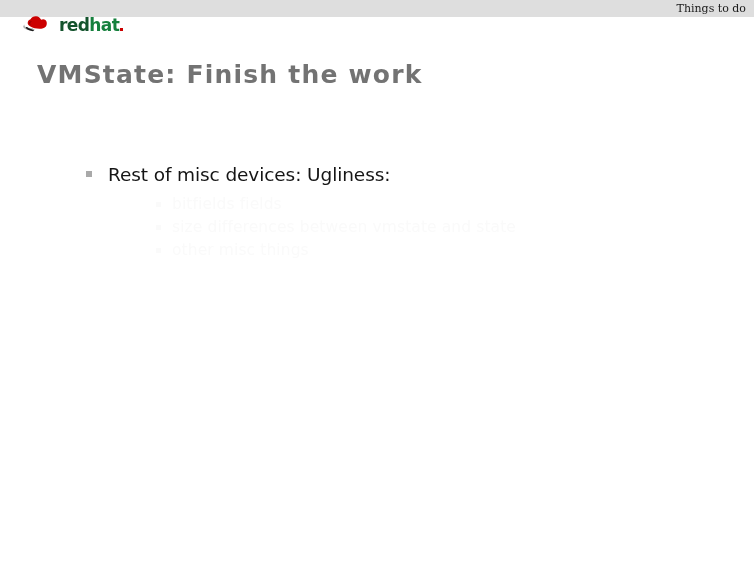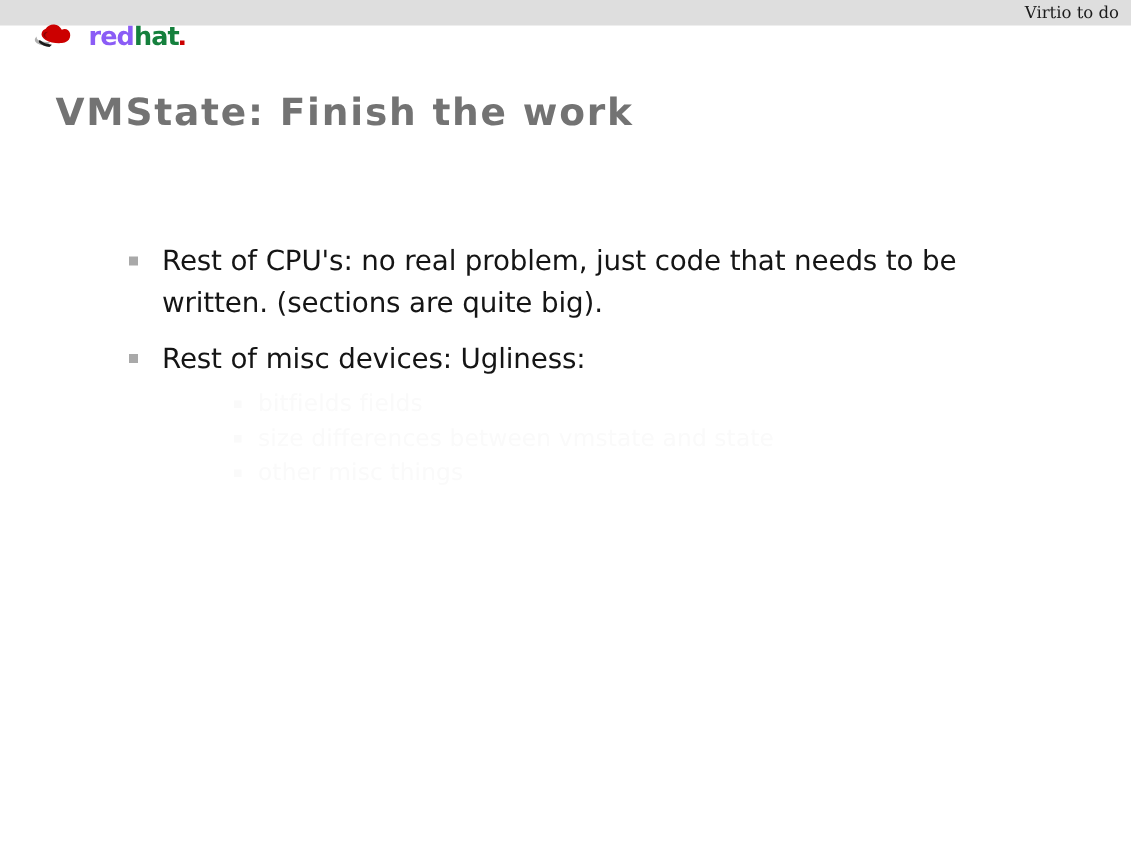--- a/index.html
+++ b/index.html
@@ -51,21 +51,21 @@
     display: block;
   }
   .logo-word {
     font-family: "DejaVu Sans", sans-serif;
     font-size: 17px;
     font-weight: bold;
     letter-spacing: -0.6px;
     margin-left: -3px;
     line-height: 1;
   }
-  .logo-red { color: #8b5cf6; margin-top: 36px; }
+  .logo-red { color: #14532d; margin-top: 36px; }
   .logo-hat { color: #15803d; }
   .logo-dot {
     display: inline-block;
     width: 3px; height: 3px;
     background: #cc0000;
     margin-left: 1px;
     vertical-align: baseline;
   }
 
   
@@ -124,43 +124,39 @@
     top: 9px;
     width: 5px;
     height: 5px;
     background: #fafafa;
   }
 </style>
 </head>
 <body>
 
 <div class="headerbar"></div>
-<div class="header-title">Virtio to do</div>
+<div class="header-title">Things to do</div>
 
 <div class="logo">
   <svg class="logo-mark" viewBox="0 0 40 22">
     <path d="M9 16.5 C5.5 16.2 2.5 15.2 1.5 13.6 C0.8 12.4 1.4 11.2 2.6 10.4 C2.2 11.4 2.6 12.3 3.8 12.9 C5.6 13.8 8.5 14.2 11.5 14.2 L9 16.5 Z" fill="#b0b0b0"></path>
     <path d="M8.5 5.2 C9.6 3.2 11.8 2.1 14.2 2.3 C16.4 2.5 18.1 3.8 19.2 5.8 C20.6 5.0 22.2 5.1 23.4 6.1 C24.8 7.3 25.1 9.2 24.6 11.0 C24.0 13.1 22.0 14.4 19.3 14.7 C15.6 15.1 11.4 14.3 8.4 12.6 C6.2 11.3 5.3 9.6 5.8 8.0 C6.2 6.6 7.2 5.7 8.5 5.2 Z" fill="#cc0000"></path>
     <path d="M7.0 8.6 C7.6 7.6 8.9 7.0 10.3 7.2 C9.2 7.6 8.4 8.3 8.2 9.2 C8.0 10.1 8.5 10.9 9.6 11.6 C8.0 11.1 6.6 9.9 7.0 8.6 Z" fill="#8c0000"></path>
     <path d="M5.0 13.0 C6.6 14.4 9.4 15.4 12.6 15.8 L11.0 17.3 C8.0 16.9 5.6 15.9 4.4 14.6 C3.8 14.0 3.8 13.4 4.2 12.9 L5.0 13.0 Z" fill="#1a1a1a"></path>
   </svg>
   <span class="logo-word">
     <span class="logo-red">red</span><span class="logo-hat">hat</span><span class="logo-dot"></span>
   </span>
 </div>
 
 <div class="slide-title">VMState: Finish the work</div>
 
 <div class="content">
 
 
-  <div class="bullet">
-    <span class="marker"></span>
-    <span>Rest of CPU's: no real problem, just code that needs to be written. (sections are quite big).</span>
-  </div>
 
 
   <div class="bullet">
     <span class="marker"></span>
     <span>Rest of misc devices: Ugliness:</span>
     <div class="sublist">
       <div class="subitem">
         <span class="submarker"></span>
         <span>bitfields fields</span>
       </div>

